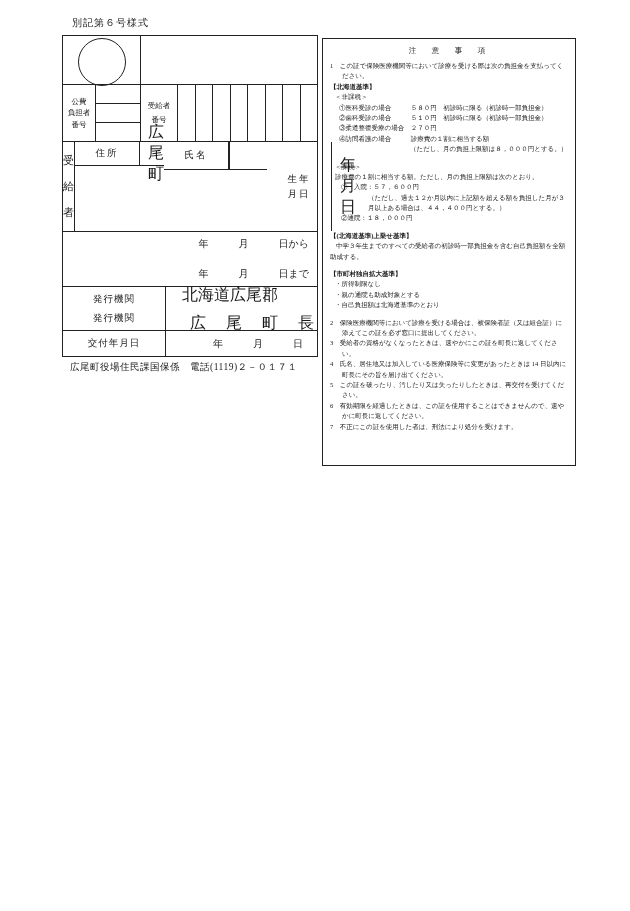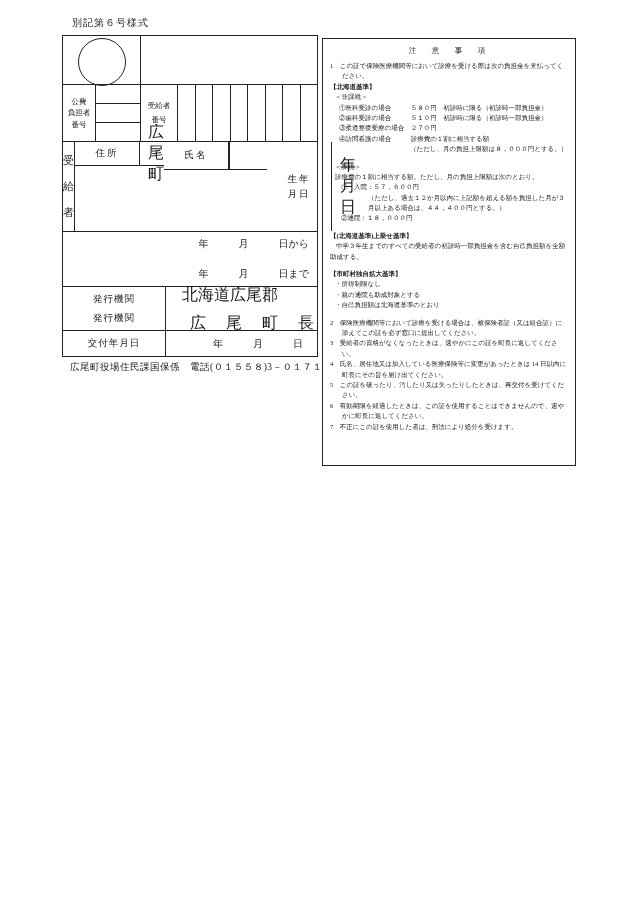--- a/index.html
+++ b/index.html
@@ -167,21 +167,21 @@
 
   <div class="r r6">
     <div class="c br lab2">
         <span>交付年月日</span>
       </div>
     <div class="c val4">年　　　月　　　日</div>
   </div>
 
 </div>
 
-<div class="contact">広尾町役場住民課国保係　電話(０１５５８)3－０１７１</div>
+<div class="contact">広尾町役場住民課国保係　電話(1119)２－０１７１</div>
 
 <div class="notes">
   <div class="notes-title">注　意　事　項</div>
   <div class="nl hang">1　この証で保険医療機関等において診療を受ける際は次の負担金を支払ってください。</div>
   <div class="nl hdr">【北海道基準】</div>
   <div class="nl ml6">＜非課税＞</div>
   <div class="nl ml10">①医科受診の場合　　　５８０円　初診時に限る（初診時一部負担金）</div>
   <div class="nl ml10">②歯科受診の場合　　　５１０円　初診時に限る（初診時一部負担金）</div>
   <div class="nl ml10">③柔道整復受療の場合　２７０円</div>
   <div class="nl ml10">④訪問看護の場合　　　診療費の１割に相当する額</div>

